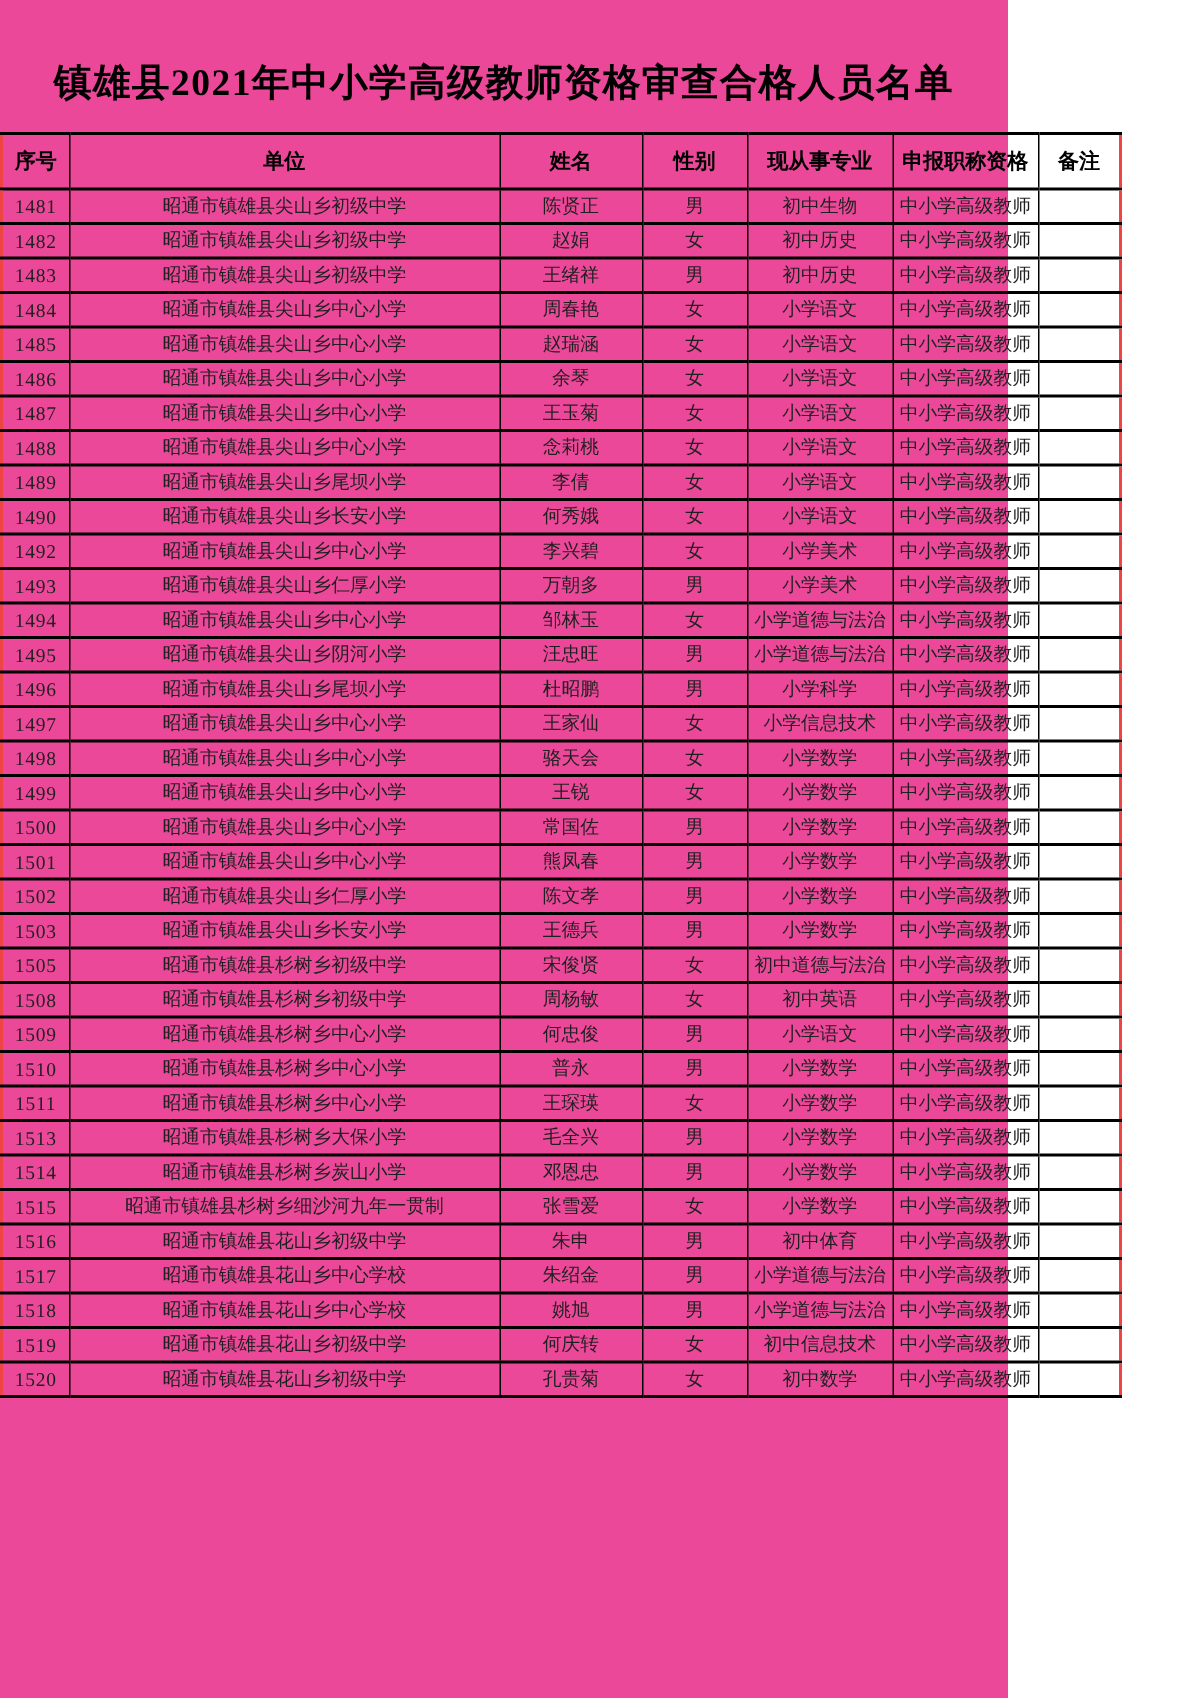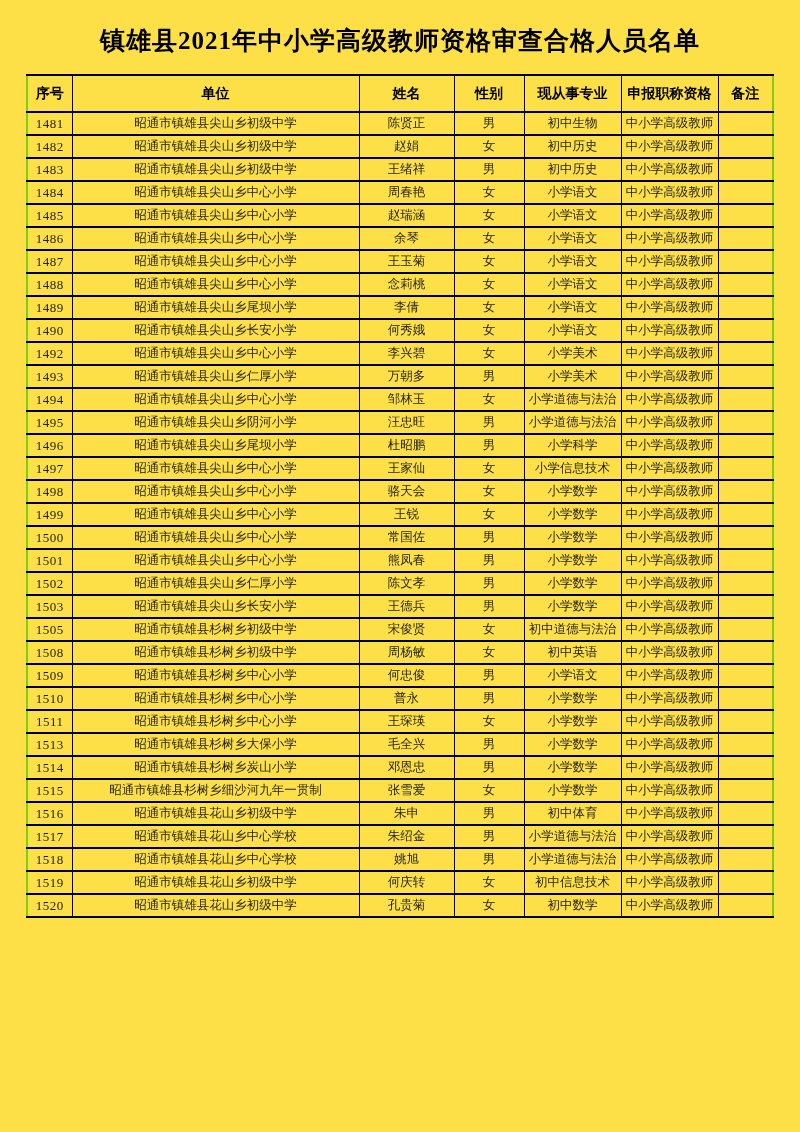--- a/index.html
+++ b/index.html
@@ -3,40 +3,40 @@
 <meta charset="utf-8">
 <style>
   * { margin: 0; padding: 0; box-sizing: border-box; }
   html, body {
     width: 800px;
     background: #ffffff;
     font-family: "Liberation Serif", "DejaVu Serif", serif;
     color: #1a1a1a;
   }
   .page {
-    width: 800px;
+    width: 672px;
     min-height: 1132px;
-    background: #fde047;
-    padding-top: 24px;
+    background: #ec4899;
+    padding-top: 38px;
   }
   .doc-title {
     text-align: center;
     font-size: 25px;
     font-weight: bold;
     letter-spacing: 1px;
     color: #000000;
     margin-bottom: 14px;
     font-family: "Liberation Serif", "DejaVu Serif", serif;
   }
   table.roster {
     width: 746px;
     margin: 17px auto;
     border-collapse: collapse;
     table-layout: fixed;
-    border: 2px solid #84cc16;
+    border: 2px solid #ef4444;
   }
   table.roster col.c-no    { width: 45px; }
   table.roster col.c-unit  { width: 287px; }
   table.roster col.c-name  { width: 95px; }
   table.roster col.c-sex   { width: 70px; }
   table.roster col.c-major { width: 97px; }
   table.roster col.c-qual  { width: 97px; }
   table.roster col.c-note  { width: 55px; }
   table.roster th, table.roster td {
     border-left: 1px solid #000000;

